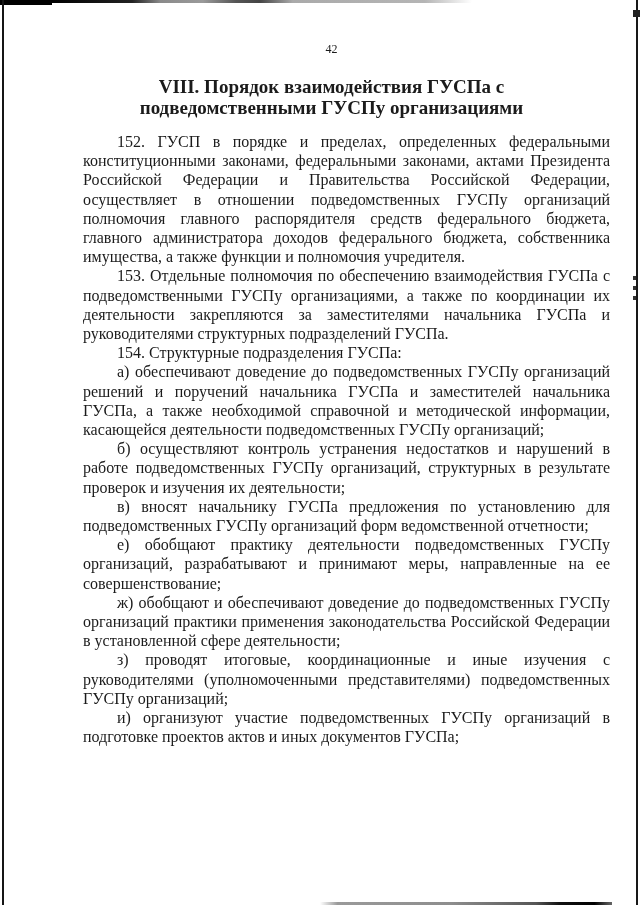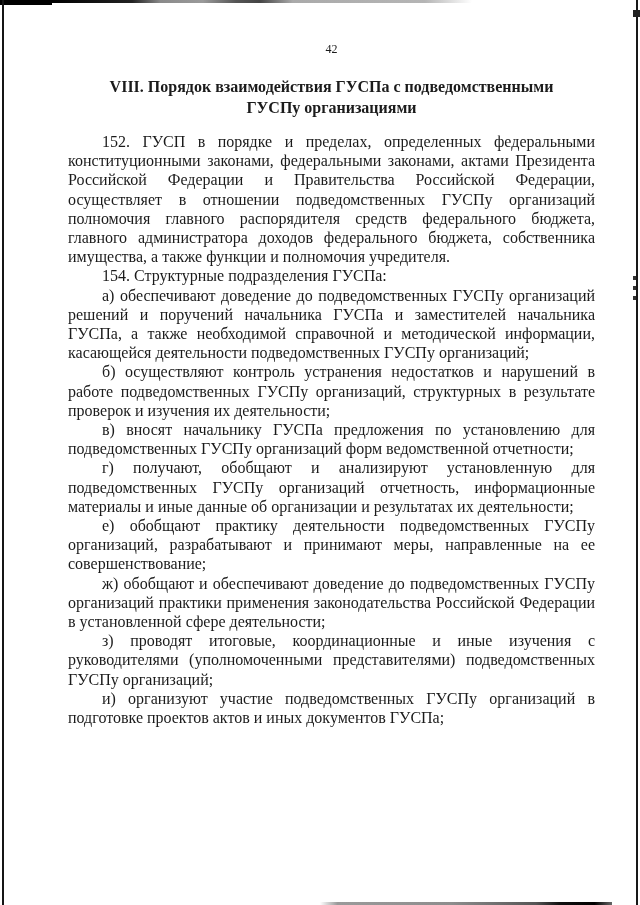--- a/index.html
+++ b/index.html
@@ -80,26 +80,26 @@
   }
   .heading-wrap {
     position: absolute;
     top: 77px; left: 68px; width: 527px;
     text-align: center;
   }
   .heading {
     display: inline-block;
     max-width: 500px;
     font-weight: bold;
-    font-size: 16px;
+    font-size: 19px;
     line-height: 20.5px;
   }
   .body-text {
     position: absolute;
-    top: 132px; left: 68px; width: 527px;
+    top: 132px; left: 83px; width: 527px;
     font-size: 16px;
     line-height: 19.2px;
     text-align: justify;
   }
   .body-text p {
     margin: 0;
     padding: 0;
     text-indent: 34px;
   }
 </style>
@@ -117,24 +117,24 @@
   <div class="bar-bottom"></div>
 
   <div class="page-number">42</div>
 
   <div class="heading-wrap">
     <div class="heading">VIII. Порядок взаимодействия ГУСПа с подведомственными ГУСПу организациями</div>
   </div>
 
   <div class="body-text">
     <p>152. ГУСП в порядке и пределах, определенных федеральными конституционными законами, федеральными законами, актами Президента Российской Федерации и Правительства Российской Федерации, осуществляет в отношении подведомственных ГУСПу организаций полномочия главного распорядителя средств федерального бюджета, главного администратора доходов федерального бюджета, собственника имущества, а также функции и полномочия учредителя.</p>
+    <p>153. Отдельные полномочия по обеспечению взаимодействия ГУСПа с подведомственными ГУСПу организациями, а также по координации их деятельности закрепляются за заместителями начальника ГУСПа и руководителями структурных подразделений ГУСПа.</p>
     <p>154. Структурные подразделения ГУСПа:</p>
     <p>а) обеспечивают доведение до подведомственных ГУСПу организаций решений и поручений начальника ГУСПа и заместителей начальника ГУСПа, а также необходимой справочной и методической информации, касающейся деятельности подведомственных ГУСПу организаций;</p>
     <p>б) осуществляют контроль устранения недостатков и нарушений в работе подведомственных ГУСПу организаций, структурных в результате проверок и изучения их деятельности;</p>
     <p>в) вносят начальнику ГУСПа предложения по установлению для подведомственных ГУСПу организаций форм ведомственной отчетности;</p>
-    <p>г) получают, обобщают и анализируют установленную для подведомственных ГУСПу организаций отчетность, информационные материалы и иные данные об организации и результатах их деятельности;</p>
     <p>е) обобщают практику деятельности подведомственных ГУСПу организаций, разрабатывают и принимают меры, направленные на ее совершенствование;</p>
     <p>ж) обобщают и обеспечивают доведение до подведомственных ГУСПу организаций практики применения законодательства Российской Федерации в установленной сфере деятельности;</p>
     <p>з) проводят итоговые, координационные и иные изучения с руководителями (уполномоченными представителями) подведомственных ГУСПу организаций;</p>
     <p>и) организуют участие подведомственных ГУСПу организаций в подготовке проектов актов и иных документов ГУСПа;</p>
   </div>
 
 </div>
 
 </body></html>

